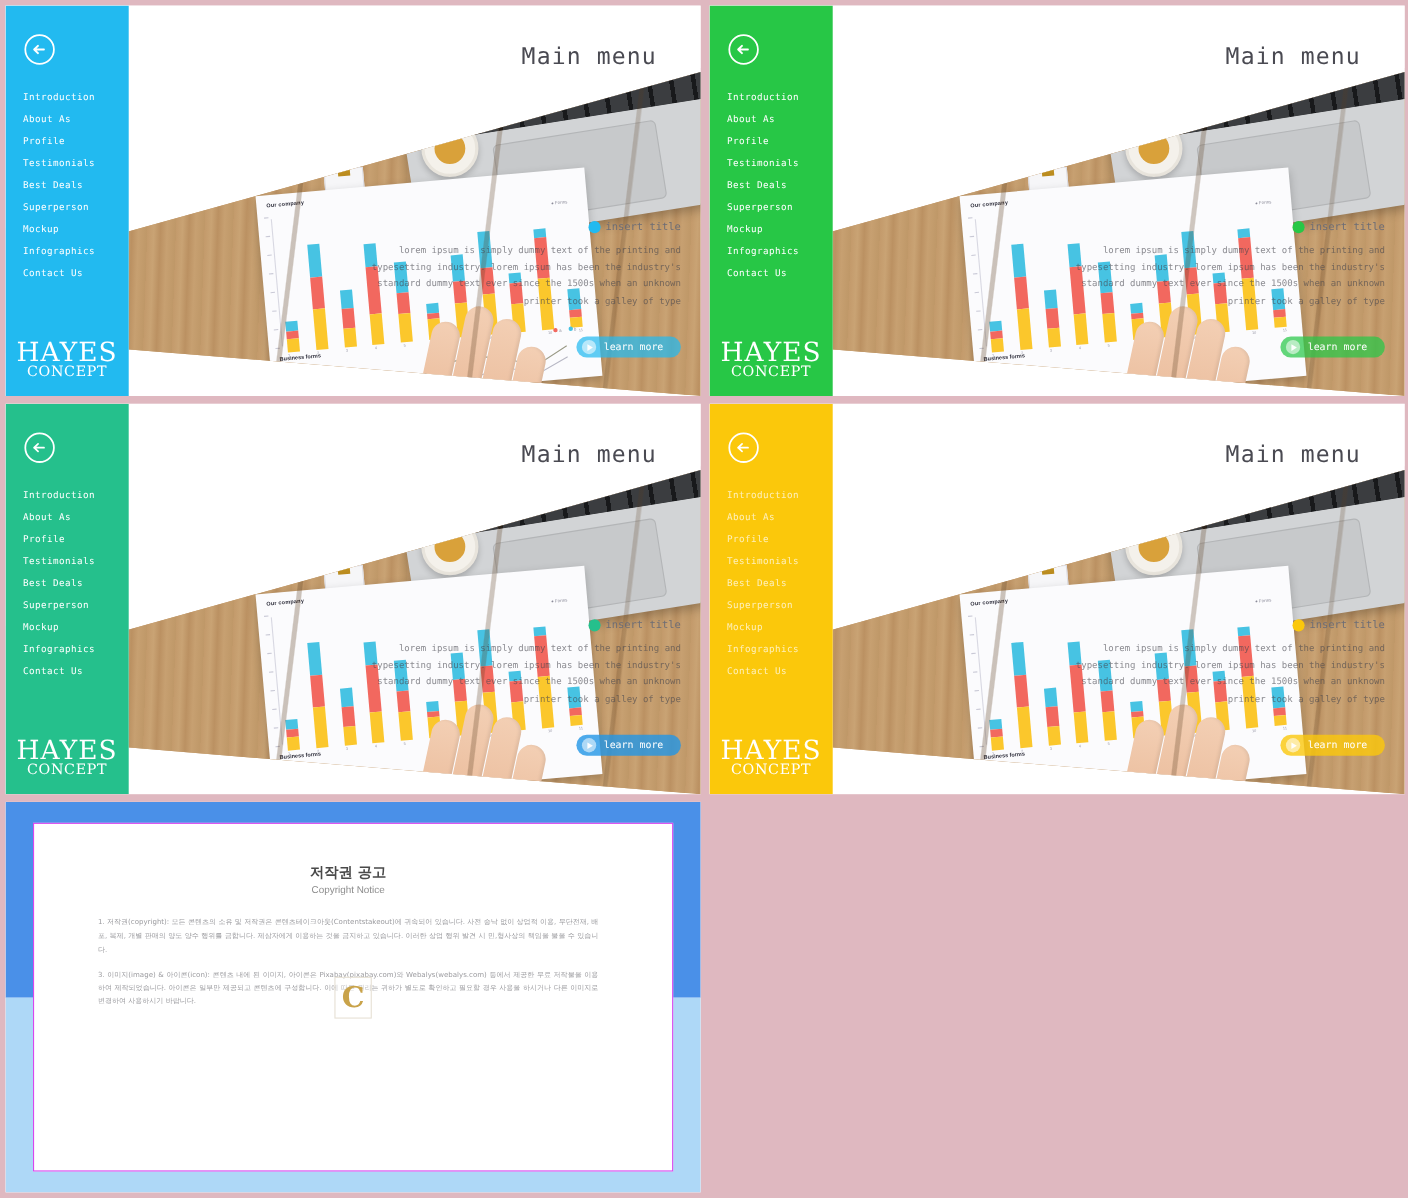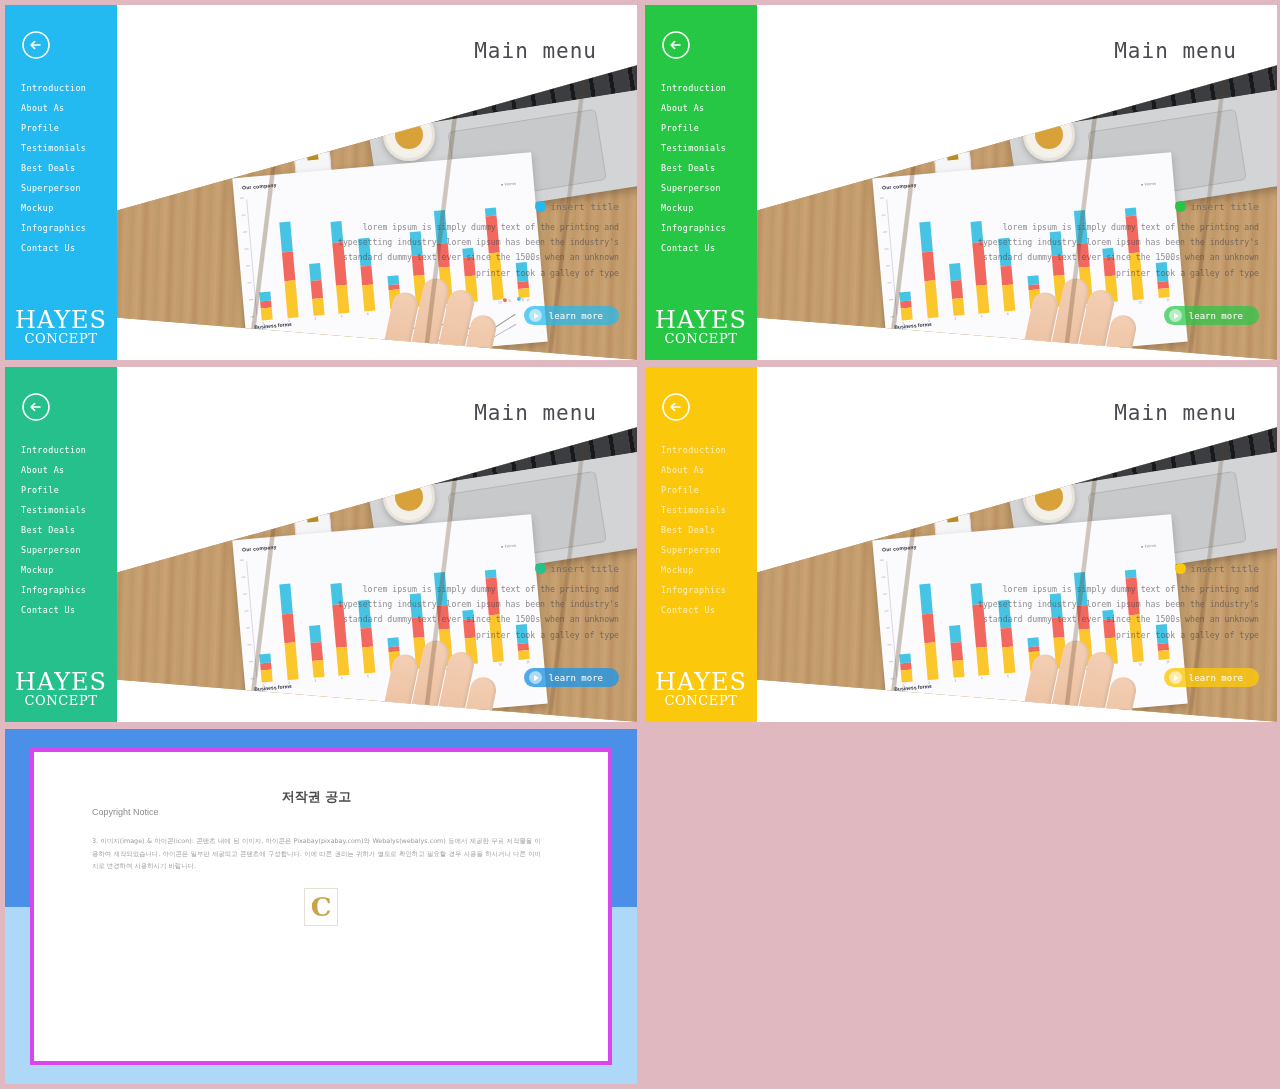--- a/index.html
+++ b/index.html
@@ -270,30 +270,31 @@
   
   .faded .nav a{ color:rgba(255,255,255,.72); }
 
   
   .doc-wrap{ position:absolute; inset:0; }
   .doc-band-top{ position:absolute; left:0; top:0; right:0; height:50%; }
   .doc-band-bottom{ position:absolute; left:0; bottom:0; right:0; height:50%; }
   .doc-page{
     position:absolute; left:25px; top:19px; right:25px; bottom:19px;
     background:#ffffff;
-    border:4px solid #d946ef;
+    border:1px solid #d946ef;
     padding:36px 67px 20px 58px;
     z-index:3;
   }
   .doc-h1{
     text-align:center;
     font:700 13px/1.35 "DejaVu Sans","Liberation Sans",sans-serif;
     color:#4a4a4a;
   }
   .doc-h2{
+    text-align:center;
     font:9px/1.5 "Liberation Sans",sans-serif;
     color:#8d8d8d;
     margin-bottom:16px;
   }
   .doc-p{
     font:6.4px/1.95 "DejaVu Sans","Liberation Sans",sans-serif;
     color:#9b9b9f;
     margin-bottom:10px;
     text-align:justify;
   }
@@ -888,19 +889,20 @@
     </div>
   </div>
 
   <div class="slide s5">
     <div class="doc-wrap">
       <div class="doc-band-top" style="background:#4a90e8"></div>
       <div class="doc-band-bottom" style="background:#aed8f7"></div>
       <div class="doc-page">
         <div class="doc-h1">저작권 공고</div>
         <div class="doc-h2">Copyright Notice</div>
+        <p class="doc-p">1. 저작권(copyright): 모든 콘텐츠의 소유 및 저작권은 콘텐츠테이크아웃(Contentstakeout)에 귀속되어 있습니다. 사전 승낙 없이 상업적 이용, 무단전재, 배포, 복제, 개별 판매의 양도 양수 행위를 금합니다. 제삼자에게 이용하는 것을 금지하고 있습니다. 이러한 상업 행위 발견 시 민,형사상의 책임을 물을 수 있습니다.</p>
         <p class="doc-p">3. 이미지(image) &amp; 아이콘(icon): 콘텐츠 내에 된 이미지, 아이콘은 Pixabay(pixabay.com)와 Webalys(webalys.com) 등에서 제공한 무료 저작물을 이용하여 제작되었습니다. 아이콘은 일부만 제공되고 콘텐츠에 구성합니다. 이에 따른 권리는 귀하가 별도로 확인하고 필요할 경우 사용을 하시거나 다른 이미지로 변경하여 사용하시기 바랍니다.</p>
       </div>
       <div class="doc-watermark">C</div>
     </div>
   </div>
 
 </div>
 
 </body></html>

